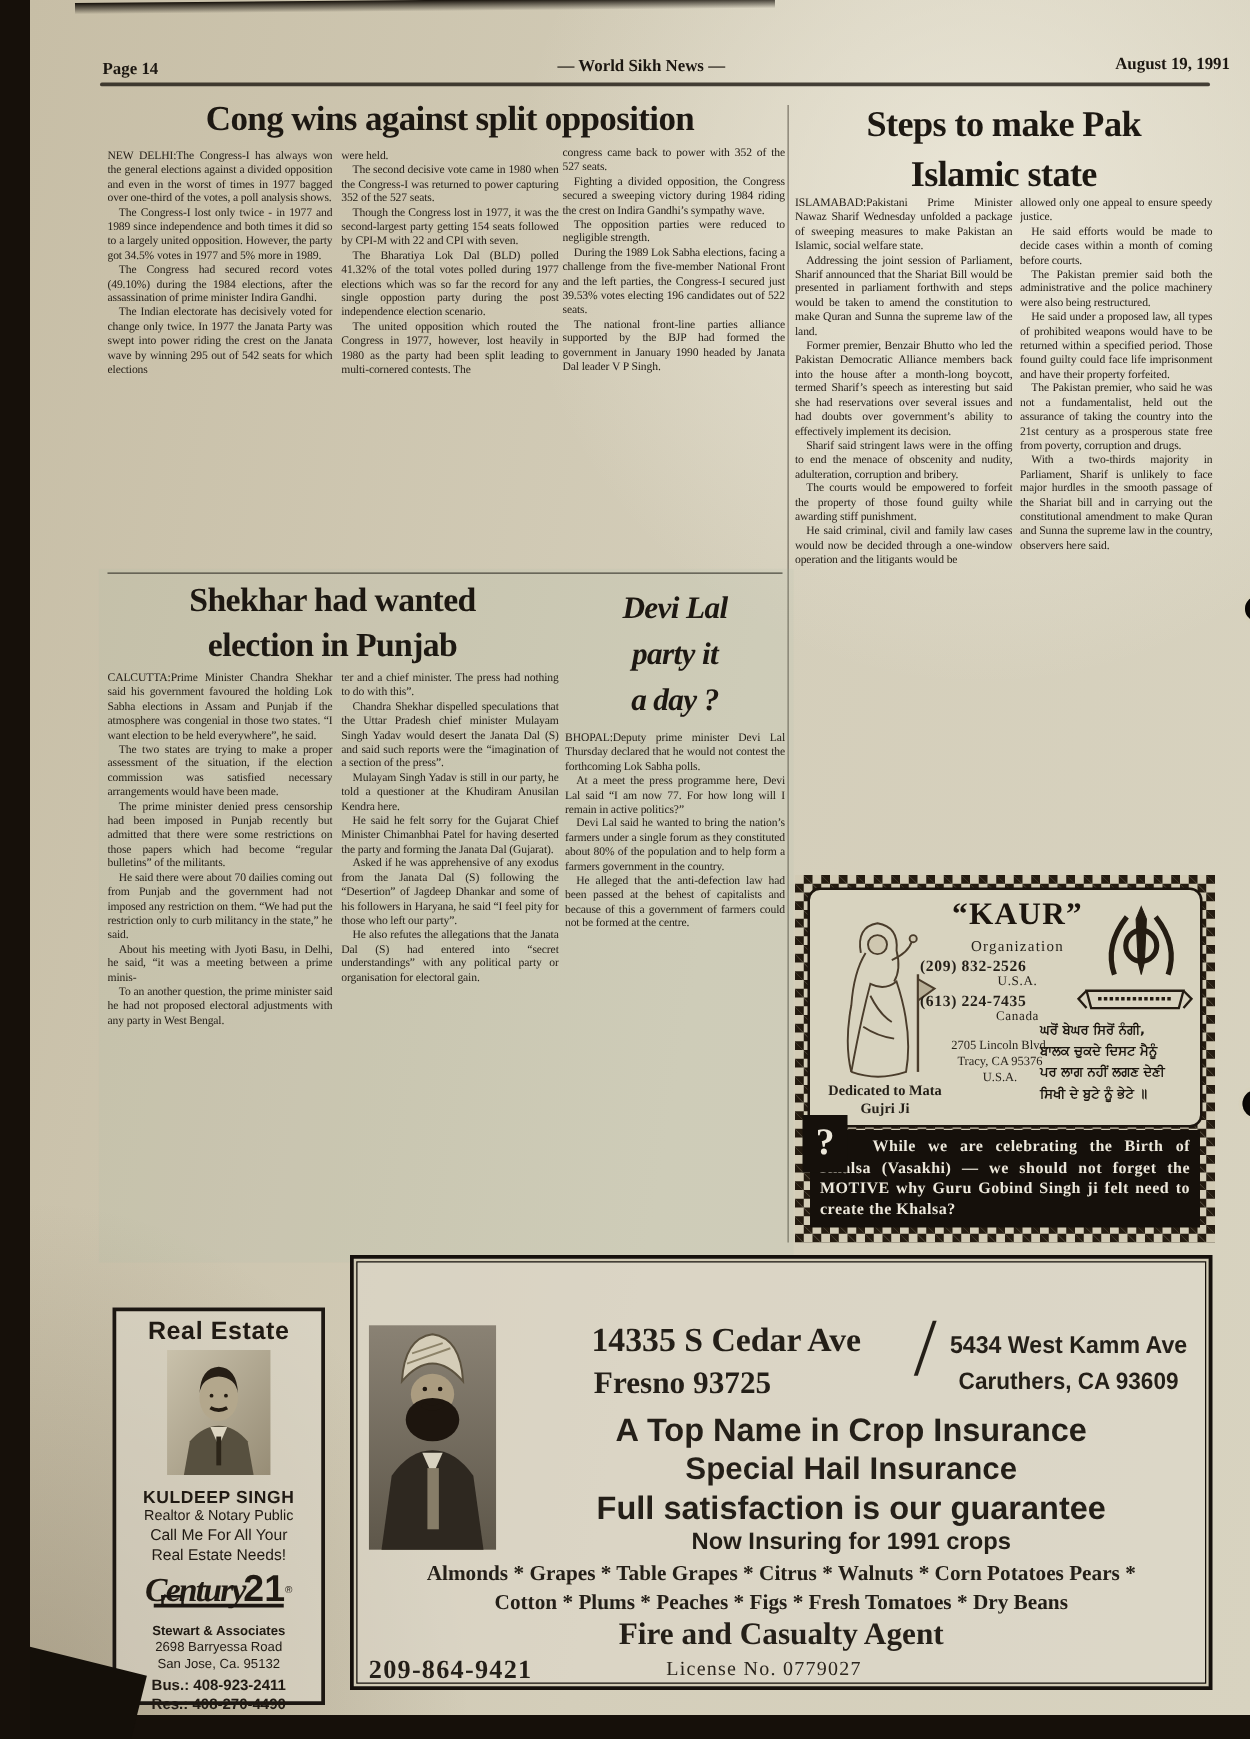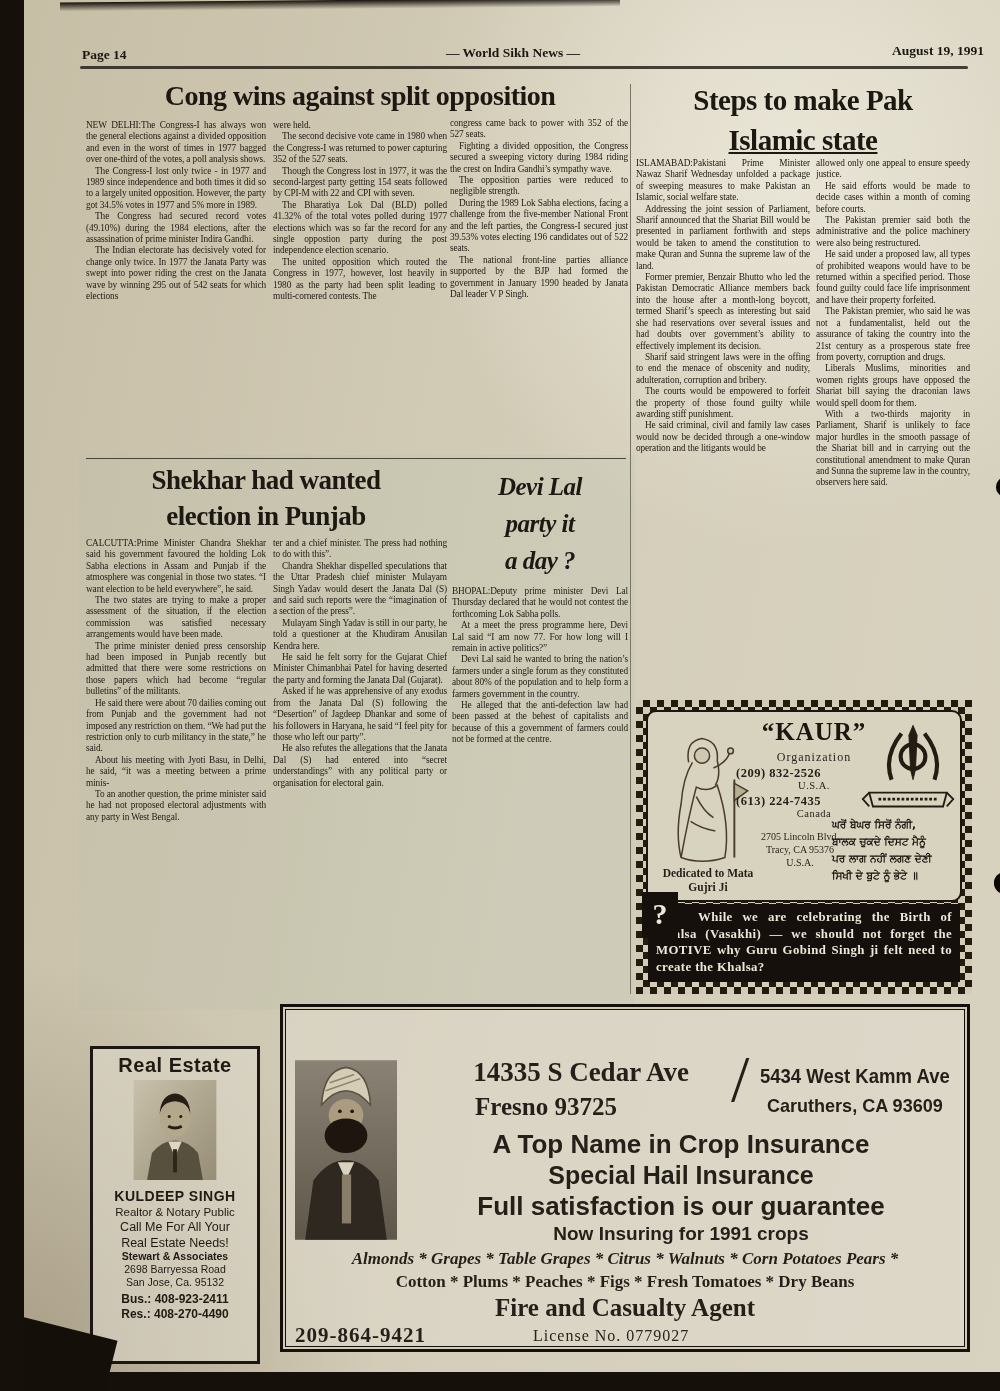--- a/index.html
+++ b/index.html
@@ -107,37 +107,36 @@
     <div class="col" style="left:426px;top:118px;width:178px;height:338px;">
         <p>congress came back to power with 352 of the 527 seats.</p>
         <p>Fighting a divided opposition, the Congress secured a sweeping victory during 1984 riding the crest on Indira Gandhi’s sympathy wave.</p>
         <p>The opposition parties were reduced to negligible strength.</p>
         <p>During the 1989 Lok Sabha elections, facing a challenge from the five-member National Front and the left parties, the Congress-I secured just 39.53% votes electing 196 candidates out of 522 seats.</p>
         <p>The national front-line parties alliance supported by the BJP had formed the government in January 1990 headed by Janata Dal leader V P Singh.</p>
       </div>
 
     <div class="hl" style="left:612px;top:80px;width:334px;font-size:29px;line-height:40px;">
       <span style="display:block;">Steps to make Pak</span>
-      <span style="display:block;text-decoration:underline;">Islamic state</span>
+      <span style="display:block;">Islamic state</span>
     </div>
     <div class="col" style="left:612px;top:158px;width:174px;height:540px;">
         <p>ISLAMABAD:Pakistani Prime Minister Nawaz Sharif Wednesday unfolded a package of sweeping measures to make Pakistan an Islamic, social welfare state.</p>
         <p>Addressing the joint session of Parliament, Sharif announced that the Shariat Bill would be presented in parliament forthwith and steps would be taken to amend the constitution to make Quran and Sunna the supreme law of the land.</p>
         <p>Former premier, Benzair Bhutto who led the Pakistan Democratic Alliance members back into the house after a month-long boycott, termed Sharif’s speech as interesting but said she had reservations over several issues and had doubts over government’s ability to effectively implement its decision.</p>
         <p>Sharif said stringent laws were in the offing to end the menace of obscenity and nudity, adulteration, corruption and bribery.</p>
         <p>The courts would be empowered to forfeit the property of those found guilty while awarding stiff punishment.</p>
         <p>He said criminal, civil and family law cases would now be decided through a one-window operation and the litigants would be</p>
       </div>
     <div class="col" style="left:792px;top:158px;width:154px;height:540px;">
         <p>allowed only one appeal to ensure speedy justice.</p>
         <p>He said efforts would be made to decide cases within a month of coming before courts.</p>
         <p>The Pakistan premier said both the administrative and the police machinery were also being restructured.</p>
         <p>He said under a proposed law, all types of prohibited weapons would have to be returned within a specified period. Those found guilty could face life imprisonment and have their property forfeited.</p>
         <p>The Pakistan premier, who said he was not a fundamentalist, held out the assurance of taking the country into the 21st century as a prosperous state free from poverty, corruption and drugs.</p>
-        <p>Liberals Muslims, minorities and women rights groups have opposed the Shariat bill saying the draconian laws would spell doom for them.</p>
         <p>With a two-thirds majority in Parliament, Sharif is unlikely to face major hurdles in the smooth passage of the Shariat bill and in carrying out the constitutional amendment to make Quran and Sunna the supreme law in the country, observers here said.</p>
       </div>
 
     <div class="hl" style="left:62px;top:462px;width:360px;font-size:27px;line-height:36px;">
       <span style="display:block;">Shekhar had wanted</span>
       <span style="display:block;">election in Punjab</span>
     </div>
     <div class="col" style="left:62px;top:538px;width:180px;height:470px;">
         <p>CALCUTTA:Prime Minister Chandra Shekhar said his government favoured the holding Lok Sabha elections in Assam and Punjab if the atmosphere was congenial in those two states. “I want election to be held everywhere”, he said.</p>
         <p>The two states are trying to make a proper assessment of the situation, if the election commission was satisfied necessary arrangements would have been made.</p>
@@ -240,20 +239,24 @@
           <circle cx="49" cy="38" r="1.6" fill="#241c12"></circle>
         <path d="M36,48 Q43,52 50,48" stroke="#241c12" stroke-width="3" fill="none"></path>
         <path d="M14,104 L19,76 Q30,63 43,63 Q56,63 67,76 L72,104 Z" fill="#57503f"></path>
         <path d="M36,64 L43,80 L50,64 Z" fill="#ddd6c2"></path>
         <rect x="41" y="72" width="4" height="24" fill="#2c2519"></rect>
       </svg>
       <div class="re-name">KULDEEP SINGH</div>
       <div class="re-line" style="font-size:11.5px;">Realtor &amp; Notary Public</div>
       <div class="re-line">Call Me For All Your</div>
       <div class="re-line">Real Estate Needs!</div>
+      <div class="c21">
+        <span class="c21-w">Century</span><span class="c21-n">21</span><span class="c21-r">®</span>
+        <div class="c21-bar"></div>
+      </div>
       <div class="re-small" style="font-weight:bold;">Stewart &amp; Associates</div>
       <div class="re-small">2698 Barryessa Road</div>
       <div class="re-small">San Jose, Ca. 95132</div>
       <div class="re-phone" style="margin-top:3px;">Bus.: 408-923-2411</div>
       <div class="re-phone">Res.: 408-270-4490</div>
     </div>
 
     <div class="batth">
       <svg class="abs" style="left:12px;top:52px;" width="102" height="182" viewBox="0 0 100 176">
         <defs>
@@ -277,21 +280,21 @@
       </svg>
       <div class="abs b-addrL1">14335 S Cedar Ave</div>
       <div class="abs b-addrL2">Fresno 93725</div>
       <div class="abs b-slash">/</div>
       <div class="abs b-addrR1">5434 West Kamm Ave</div>
       <div class="abs b-addrR2">Caruthers, CA 93609</div>
       <div class="abs b-sans" style="top:122px;font-size:26px;">A Top Name in Crop Insurance</div>
       <div class="abs b-sans" style="top:154px;font-size:25px;">Special Hail Insurance</div>
       <div class="abs b-sans" style="top:184px;font-size:26px;">Full satisfaction is our guarantee</div>
       <div class="abs b-sans" style="top:216px;font-size:19px;">Now Insuring for 1991 crops</div>
-      <div class="abs b-crops" style="top:242px;font-style:italic;">Almonds * Grapes * Table Grapes * Citrus * Walnuts * Corn Potatoes Pears *</div>
+      <div class="abs b-crops" style="top:242px;">Almonds * Grapes * Table Grapes * Citrus * Walnuts * Corn Potatoes Pears *</div>
       <div class="abs b-crops" style="top:265px;">Cotton * Plums * Peaches * Figs * Fresh Tomatoes * Dry Beans</div>
       <div class="abs b-agent" style="top:287px;">Fire and Casualty Agent</div>
       <div class="abs b-phone">209-864-9421</div>
       <div class="abs b-license">License No. 0779027</div>
     </div>
 
     <div class="edge-top"></div>
     <div class="edge-corner"></div>
   </div>
 

